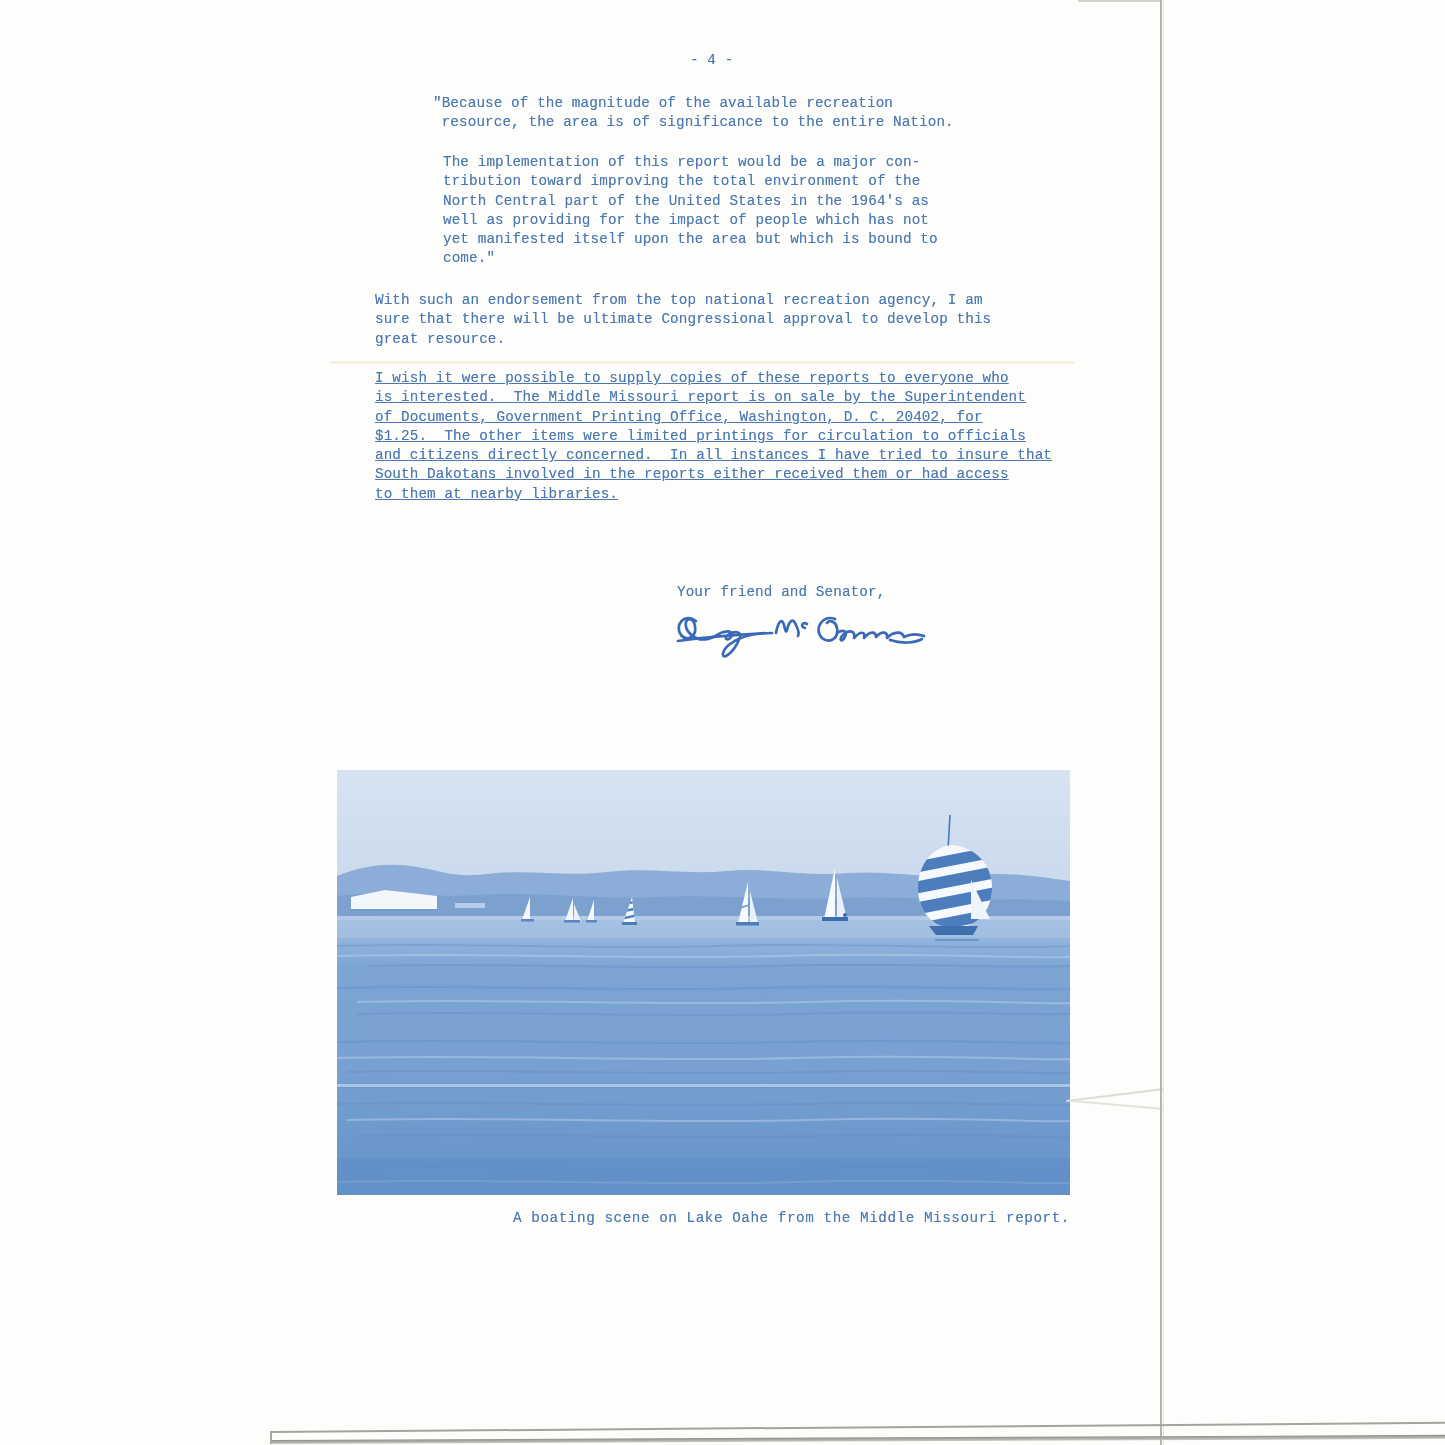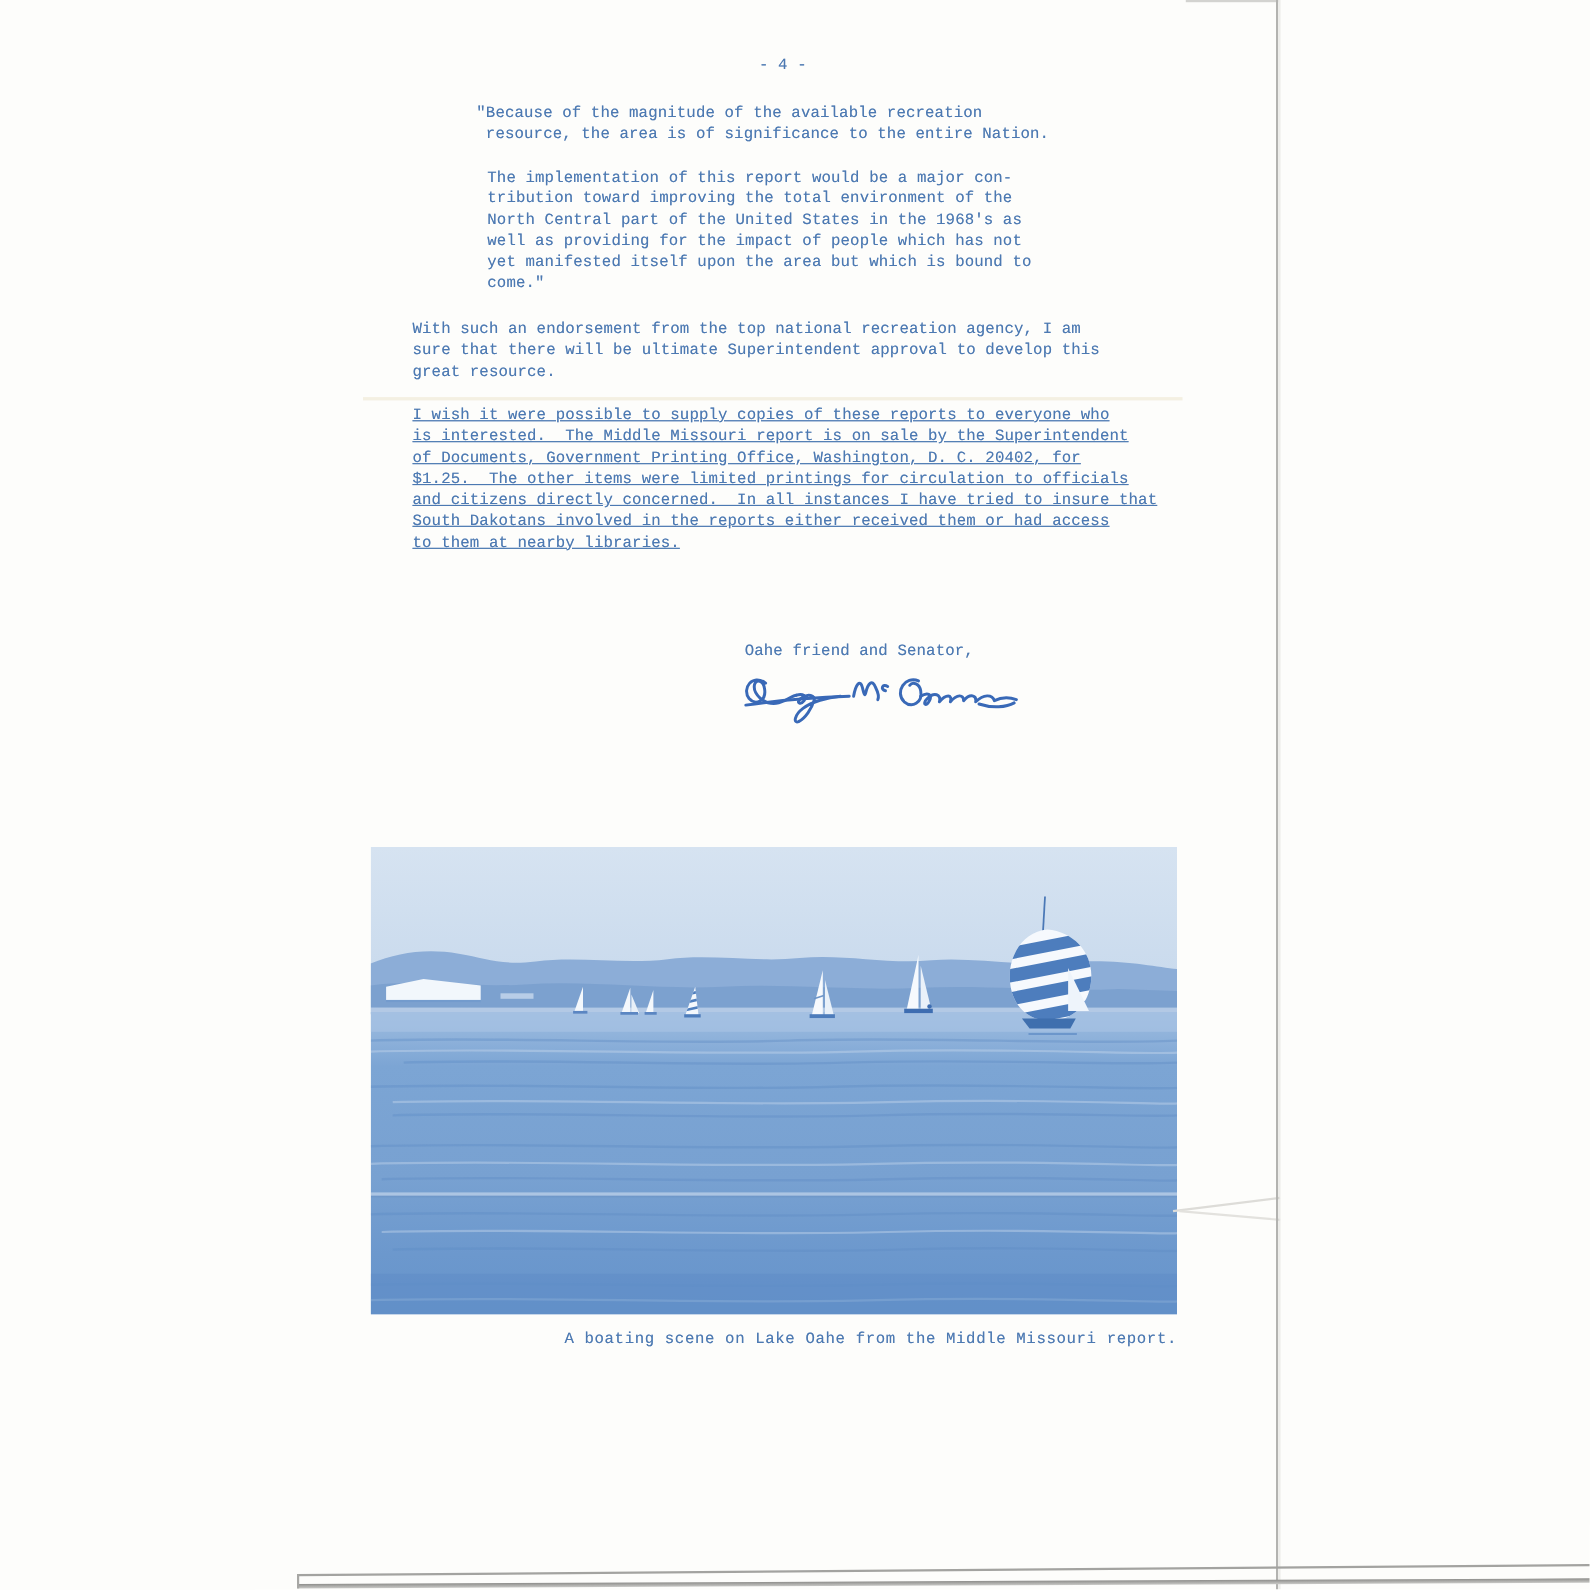--- a/index.html
+++ b/index.html
@@ -37,37 +37,37 @@
 <body>
 
 <div class="canvas">
 
   <div class="tw" style="left:690px;top:51px;">- 4 -</div>
 
   <div class="tw" style="left:433px;top:94px;">"Because of the magnitude of the available recreation
  resource, the area is of significance to the entire Nation.</div>
   <div class="tw" style="left:443px;top:153px;">The implementation of this report would be a major con-
 tribution toward improving the total environment of the
-North Central part of the United States in the 1968's as
+North Central part of the United States in the 1964's as
 well as providing for the impact of people which has not
 yet manifested itself upon the area but which is bound to
 come."</div>
 
   <div class="tw" style="left:375px;top:291px;">With such an endorsement from the top national recreation agency, I am
-sure that there will be ultimate Superintendent approval to develop this
+sure that there will be ultimate Congressional approval to develop this
 great resource.</div>
   <div class="tw" style="left:375px;top:369px;text-decoration:underline;">I wish it were possible to supply copies of these reports to everyone who
 is interested.  The Middle Missouri report is on sale by the Superintendent
 of Documents, Government Printing Office, Washington, D. C. 20402, for
 $1.25.  The other items were limited printings for circulation to officials
 and citizens directly concerned.  In all instances I have tried to insure that
 South Dakotans involved in the reports either received them or had access
 to them at nearby libraries.</div>
 
-  <div class="tw" style="left:677px;top:583px;">Oahe friend and Senator,</div>
+  <div class="tw" style="left:677px;top:583px;">Your friend and Senator,</div>
 
   <svg class="sig" width="258" height="60" viewBox="0 0 258 60">
     <g fill="none" stroke="#2f62b4" stroke-width="2.7" stroke-linecap="round" stroke-linejoin="round" opacity="0.95">
       <path d="M24,15 C12,6 2,20 9,29 C15,36 25,31 23,20 C22,13 16,11 14,16 C12,24 22,36 36,33 C44,31 48,26 52,26"></path>
       <path d="M6,35 C40,30 70,28 100,27"></path>
       <path d="M52,26 C58,24 62,27 59,31 C56,35 51,33 56,29 C62,24 70,26 68,31 C66,38 60,47 54,50 C49,52 50,44 58,38 C66,32 80,28 92,27"></path>
       <path d="M104,27 C106,16 110,11 112,19 C113,23 114,28 115,24 C117,15 121,11 124,19 C126,23 127,28 126,30"></path>
       <path d="M135,18 C130,15 128,21 133,22"></path>
       <path d="M163,13 C151,8 141,23 150,32 C157,38 167,33 165,22 C164,16 158,13 155,17"></path>
       <path d="M165,27 C171,23 176,25 173,31 C170,37 166,34 171,29 C177,23 184,25 182,32 C188,25 194,25 192,32 C198,25 204,25 204,31 C210,24 216,26 215,32 C222,25 230,25 232,31 C238,28 246,28 252,30"></path>

